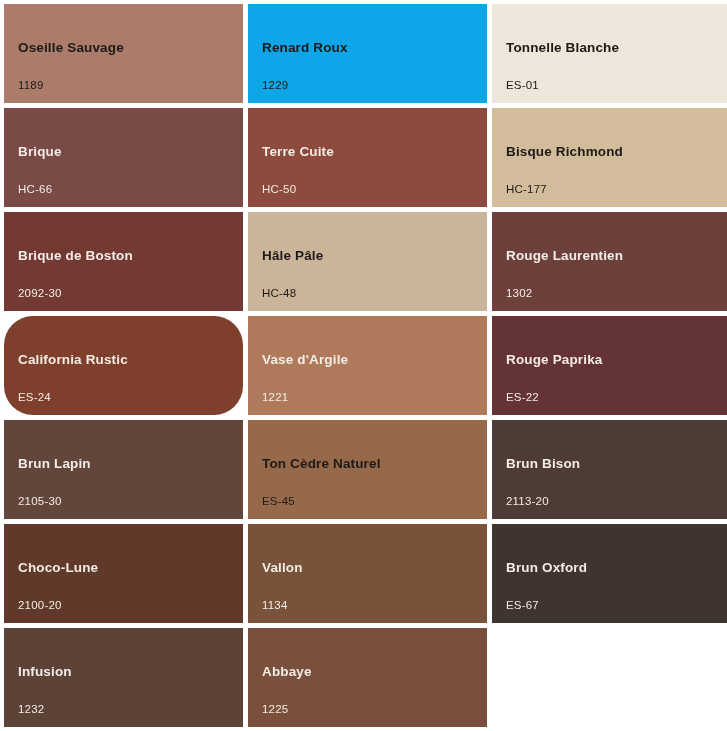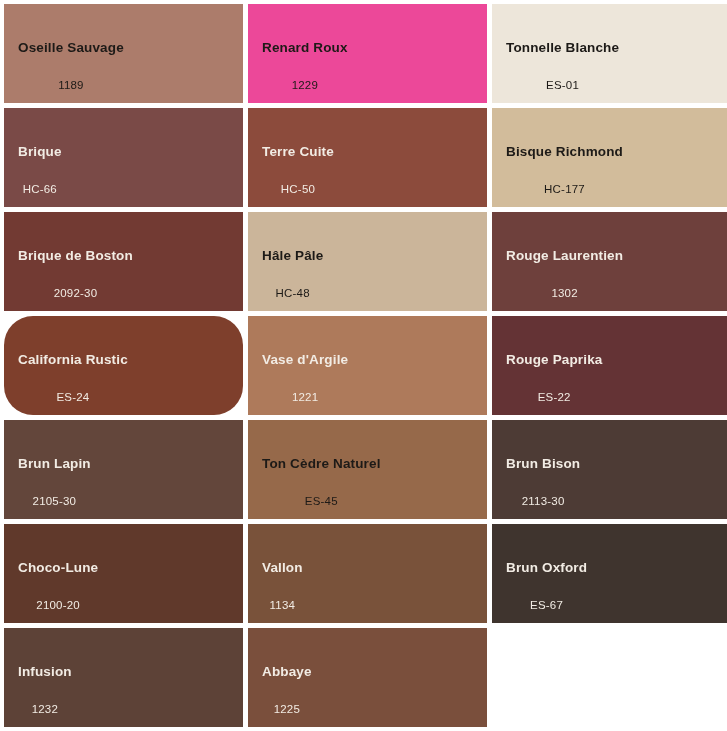--- a/index.html
+++ b/index.html
@@ -15,21 +15,20 @@
 
   #palette-grid {
     display: grid;
     grid-template-columns: 239px 239px 239px;
     grid-template-rows: repeat(7, 99px);
     column-gap: 5px;
     row-gap: 5px;
     width: 727px;
     height: 557px;
     padding: 4px 2px 4px 4px;
-    text-align: center;
   }
 
   .swatch {
     position: relative;
     display: block;
     width: 100%;
     height: 100%;
     overflow: hidden;
   }
 
@@ -68,21 +67,21 @@
 </head>
 <body>
 
 <div id="palette-grid">
     <div class="swatch text-dark" style="background-color: rgb(172, 124, 107);">
       <div class="swatch-text">
         <span class="swatch-name">Oseille Sauvage</span>
         <span class="swatch-code">1189</span>
       </div>
     </div>
-    <div class="swatch text-dark" style="background-color: #ec4899;">
+    <div class="swatch text-dark" style="background-color: #0ea5e9;">
       <div class="swatch-text">
         <span class="swatch-name">Renard Roux</span>
         <span class="swatch-code">1229</span>
       </div>
     </div>
     <div class="swatch text-dark" style="background-color: rgb(237, 230, 218);">
       <div class="swatch-text">
         <span class="swatch-name">Tonnelle Blanche</span>
         <span class="swatch-code">ES-01</span>
       </div>
@@ -149,21 +148,21 @@
     </div>
     <div class="swatch text-dark" style="background-color: rgb(150, 105, 74);">
       <div class="swatch-text">
         <span class="swatch-name">Ton Cèdre Naturel</span>
         <span class="swatch-code">ES-45</span>
       </div>
     </div>
     <div class="swatch text-light" style="background-color: rgb(77, 59, 53);">
       <div class="swatch-text">
         <span class="swatch-name">Brun Bison</span>
-        <span class="swatch-code">2113-30</span>
+        <span class="swatch-code">2113-20</span>
       </div>
     </div>
     <div class="swatch text-light" style="background-color: rgb(96, 57, 43); text-decoration: underline;">
       <div class="swatch-text">
         <span class="swatch-name">Choco-Lune</span>
         <span class="swatch-code">2100-20</span>
       </div>
     </div>
     <div class="swatch text-light" style="background-color: rgb(121, 82, 58);">
       <div class="swatch-text">

